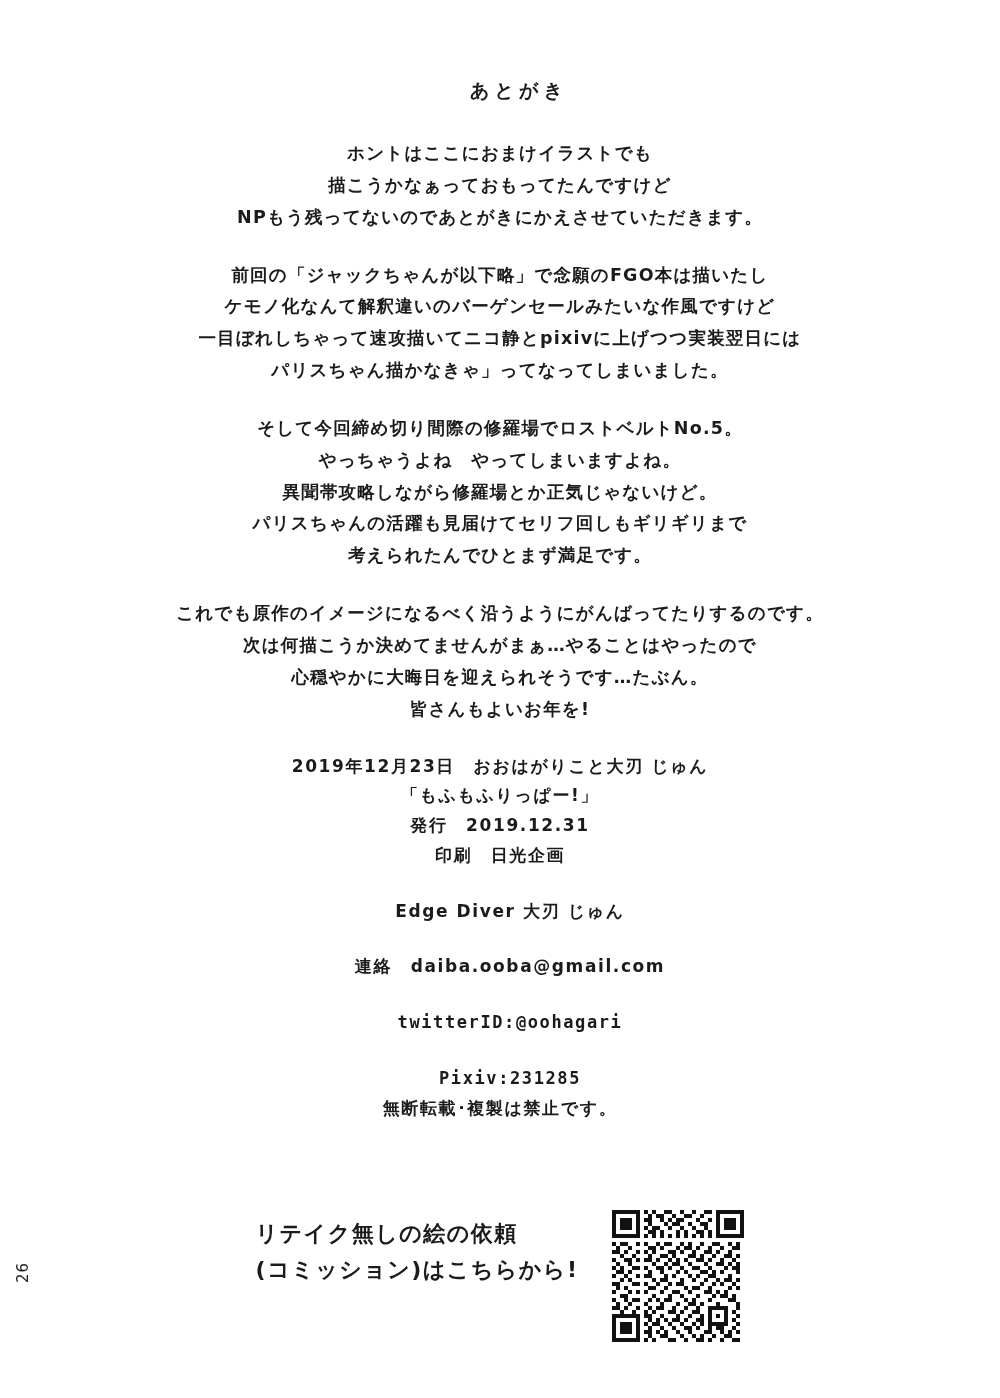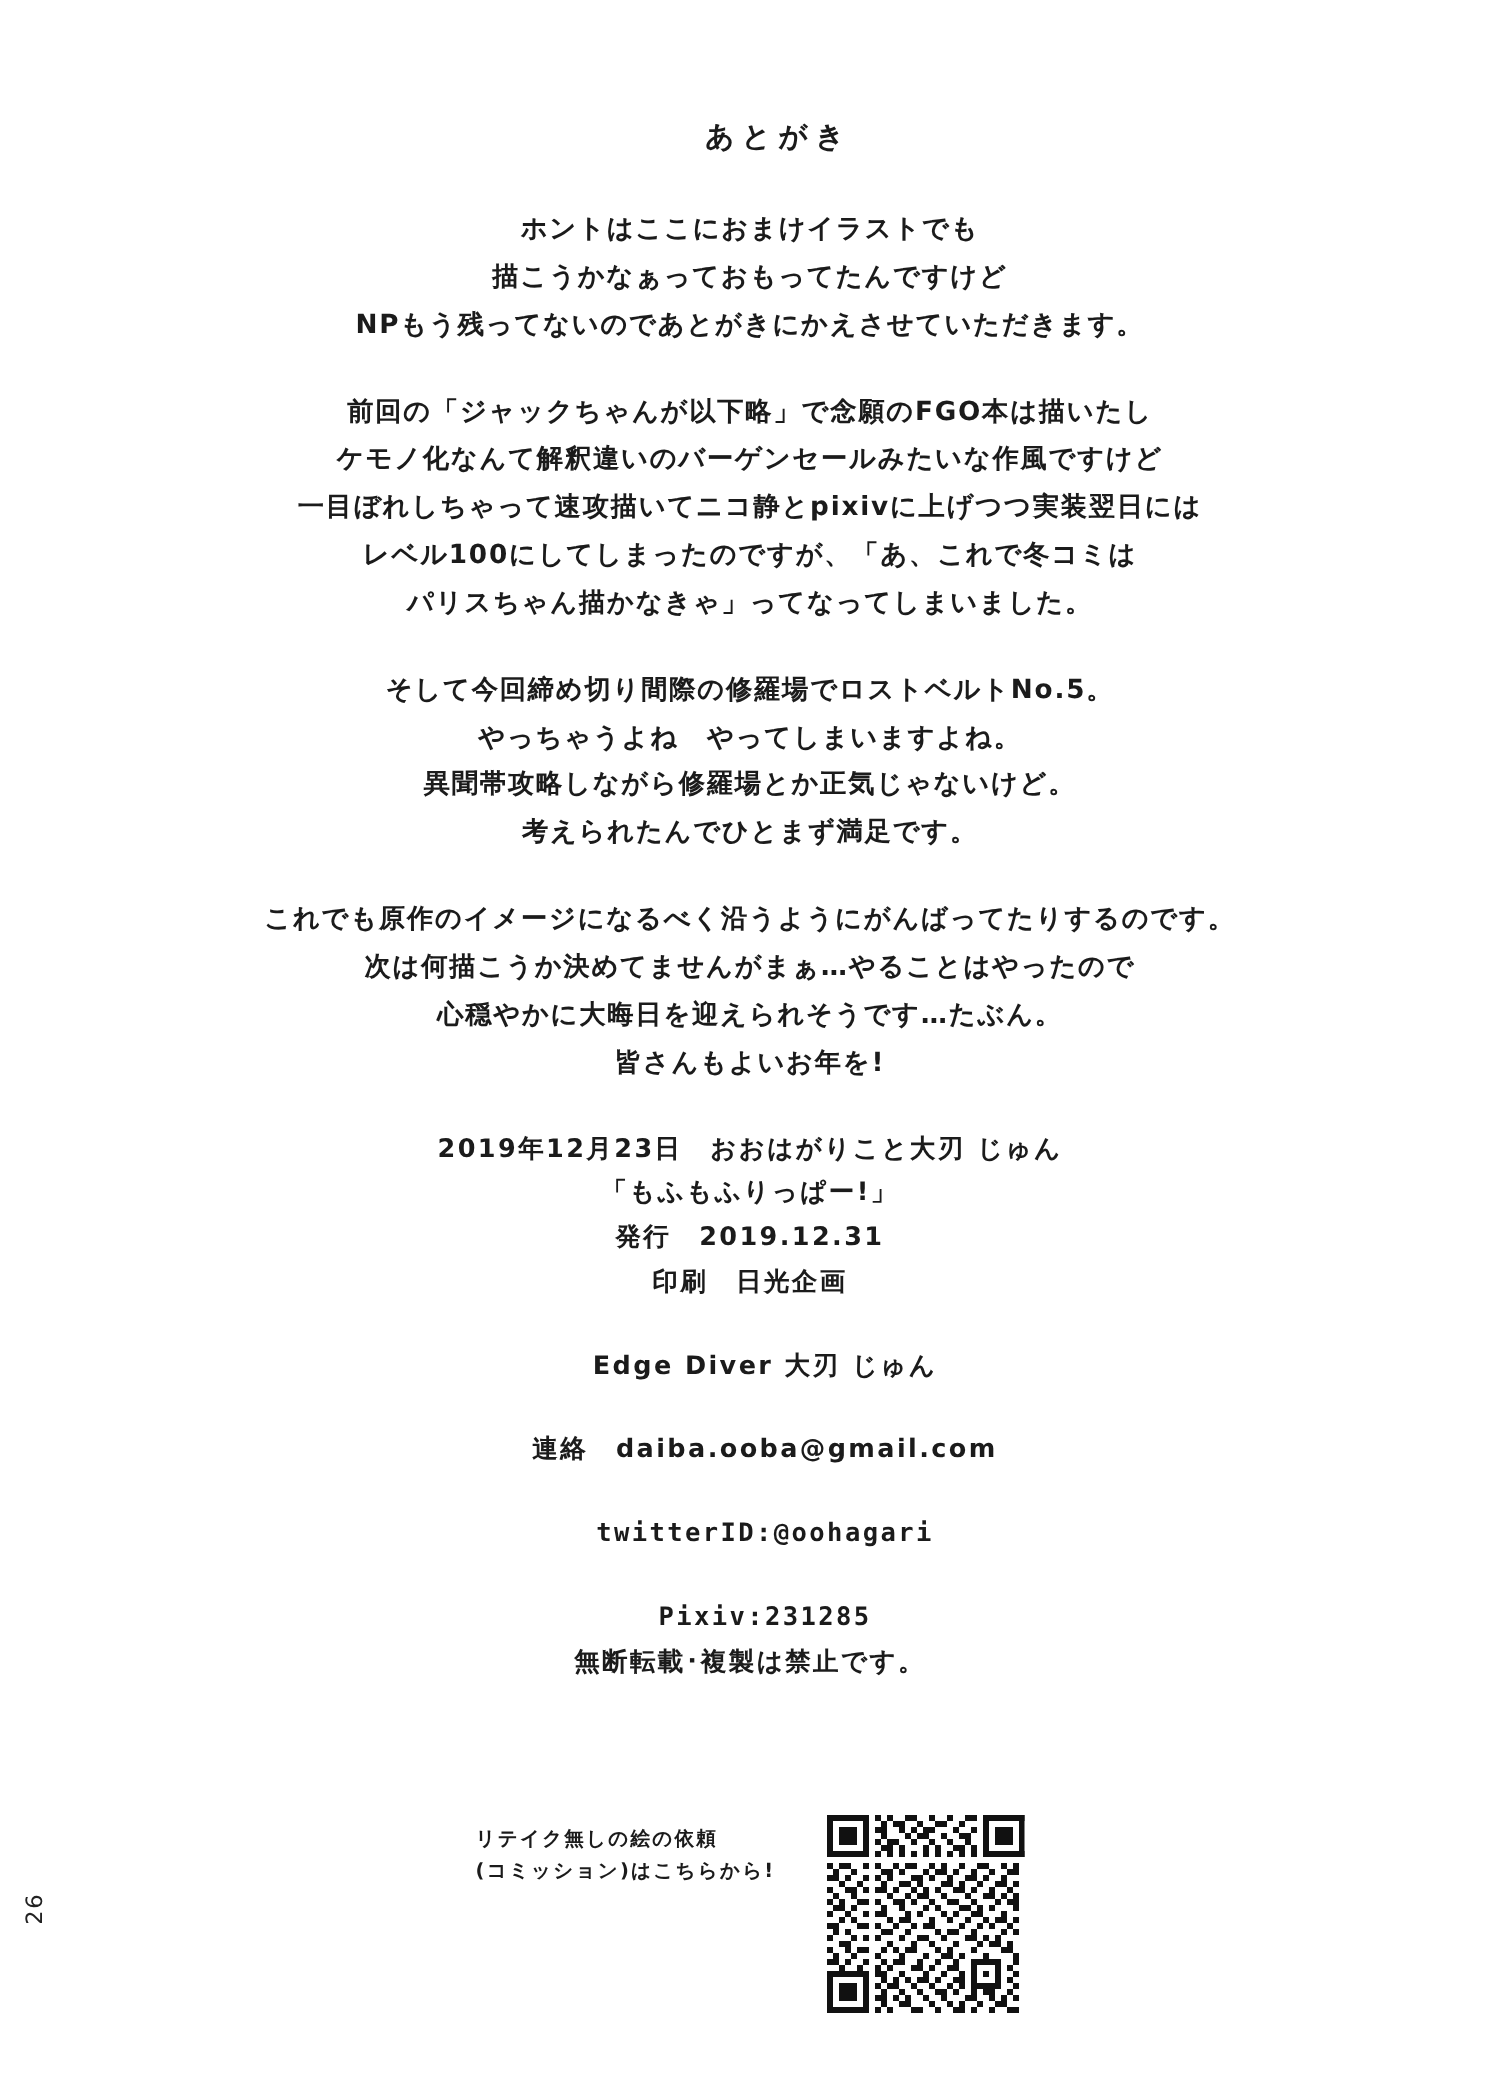--- a/index.html
+++ b/index.html
@@ -85,21 +85,21 @@
     display: flex;
     justify-content: center;
     align-items: flex-start;
     gap: 34px;
   }
   .skeb-text {
     text-align: left;
     padding-top: 6px;
   }
   .skeb-text .l {
-    font-size: 13px;
+    font-size: 22px;
     letter-spacing: 1.5px;
     line-height: 1.62;
     font-weight: 700;
     white-space: nowrap;
   }
   .skeb-url {
     font-family: "DejaVu Sans Mono", monospace;
     font-size: 17px;
     letter-spacing: 1.2px;
     font-weight: 600;
@@ -125,28 +125,28 @@
     <div class="para">
       <div>ホントはここにおまけイラストでも</div>
       <div>描こうかなぁっておもってたんですけど</div>
       <div>NPもう残ってないのであとがきにかえさせていただきます。</div>
     </div>
 
     <div class="para">
       <div>前回の「ジャックちゃんが以下略」で念願のFGO本は描いたし</div>
       <div>ケモノ化なんて解釈違いのバーゲンセールみたいな作風ですけど</div>
       <div>一目ぼれしちゃって速攻描いてニコ静とpixivに上げつつ実装翌日には</div>
-      <div>レベル100にしてしまったのですが、「あ、これで冬コミは</div>
       <div>パリスちゃん描かなきゃ」ってなってしまいました。</div>
     </div>
 
     <div class="para">
       <div>そして今回締め切り間際の修羅場でロストベルトNo.5。</div>
       <div>やっちゃうよね　やってしまいますよね。</div>
       <div>異聞帯攻略しながら修羅場とか正気じゃないけど。</div>
+      <div>パリスちゃんの活躍も見届けてセリフ回しもギリギリまで</div>
       <div>考えられたんでひとまず満足です。</div>
     </div>
 
     <div class="para">
       <div>これでも原作のイメージになるべく沿うようにがんばってたりするのです。</div>
       <div>次は何描こうか決めてませんがまぁ…やることはやったので</div>
       <div>心穏やかに大晦日を迎えられそうです…たぶん。</div>
       <div>皆さんもよいお年を!</div>
     </div>
 

